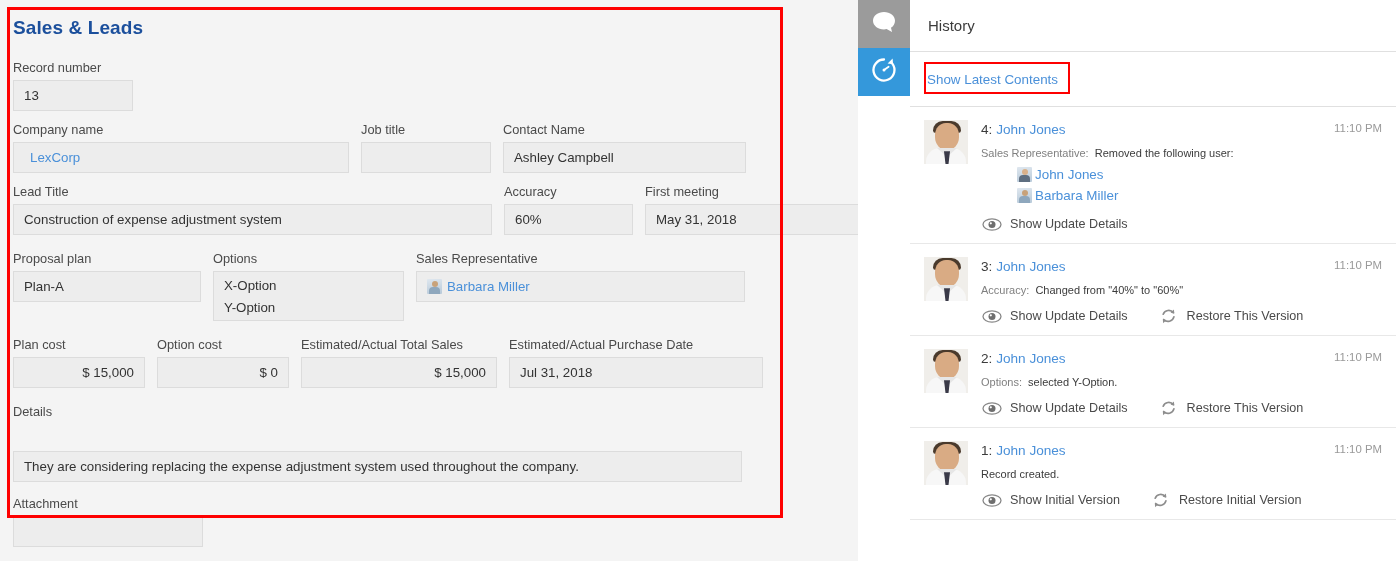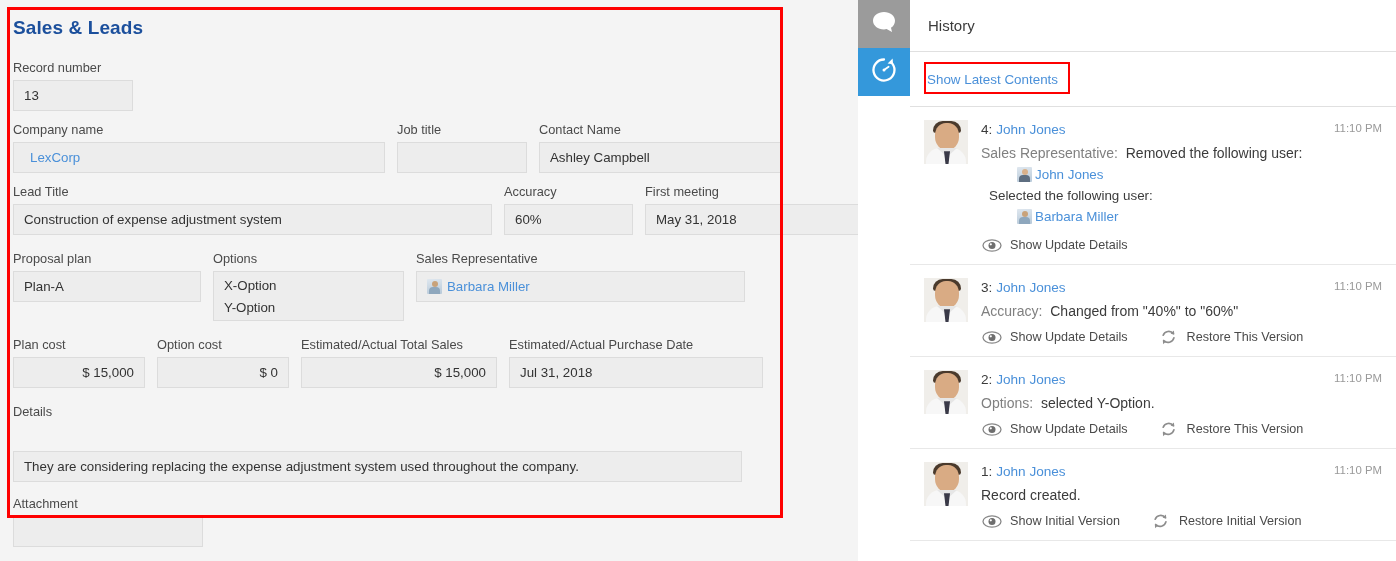--- a/index.html
+++ b/index.html
@@ -210,21 +210,21 @@
     margin-bottom: 4px;
   }
   .hist-line1 .uname { color: #4a90d9; }
   .hist-time {
     position: absolute;
     right: 14px; top: 15px;
     font-size: 11.4px;
     color: #9a9a9a;
   }
   .hist-text {
-    font-size: 14px;
+    font-size: 11px;
     color: #3b3b3b;
     line-height: 21px;
   }
   .hist-text .fieldname { color: #808080; }
   .hist-sub {
     font-size: 13.4px;
     color: #3b3b3b;
     line-height: 21px;
     padding-left: 8px;
   }
@@ -269,21 +269,21 @@
       <div class="row">
         <div class="col">
           <div class="fld-label">Record number</div>
           <div class="fld-box" style="width:120px;">13</div>
         </div>
       </div>
 
       <div class="row">
         <div class="col">
           <div class="fld-label">Company name</div>
-          <div class="fld-box link" style="width:372px;padding-left:16px;">LexCorp</div>
+          <div class="fld-box link" style="width:336px;padding-left:16px;">LexCorp</div>
         </div>
         <div class="col">
           <div class="fld-label">Job title</div>
           <div class="fld-box" style="width:130px;"></div>
         </div>
         <div class="col">
           <div class="fld-label">Contact Name</div>
           <div class="fld-box" style="width:243px;">Ashley Campbell</div>
         </div>
       </div>
@@ -407,21 +407,20 @@
           <span class="uname">John Jones</span>
         </div>
         <div class="hist-text">
           <span class="fieldname">Sales Representative:</span>
           &nbsp;<span>Removed the following user:</span>
         </div>
         <div class="hist-user-chip">
           <span class="mini-av dark"></span>
           <span class="nm">John Jones</span>
         </div>
-        <div class="hist-sub">Selected the following user:</div>
         <div class="hist-user-chip">
           <span class="mini-av"></span>
           <span class="nm">Barbara Miller</span>
         </div>
         <div class="hist-actions" style="margin-top:10px;">
           <span class="act">
             <span class="glyph">
               <svg width="20" height="13" viewBox="0 0 20 13">
                 <ellipse cx="10" cy="6.5" rx="9" ry="5.6" fill="none" stroke="#888" stroke-width="1.3"></ellipse>
                 <circle cx="10" cy="6.5" r="3.5" fill="#6e6e6e"></circle>

